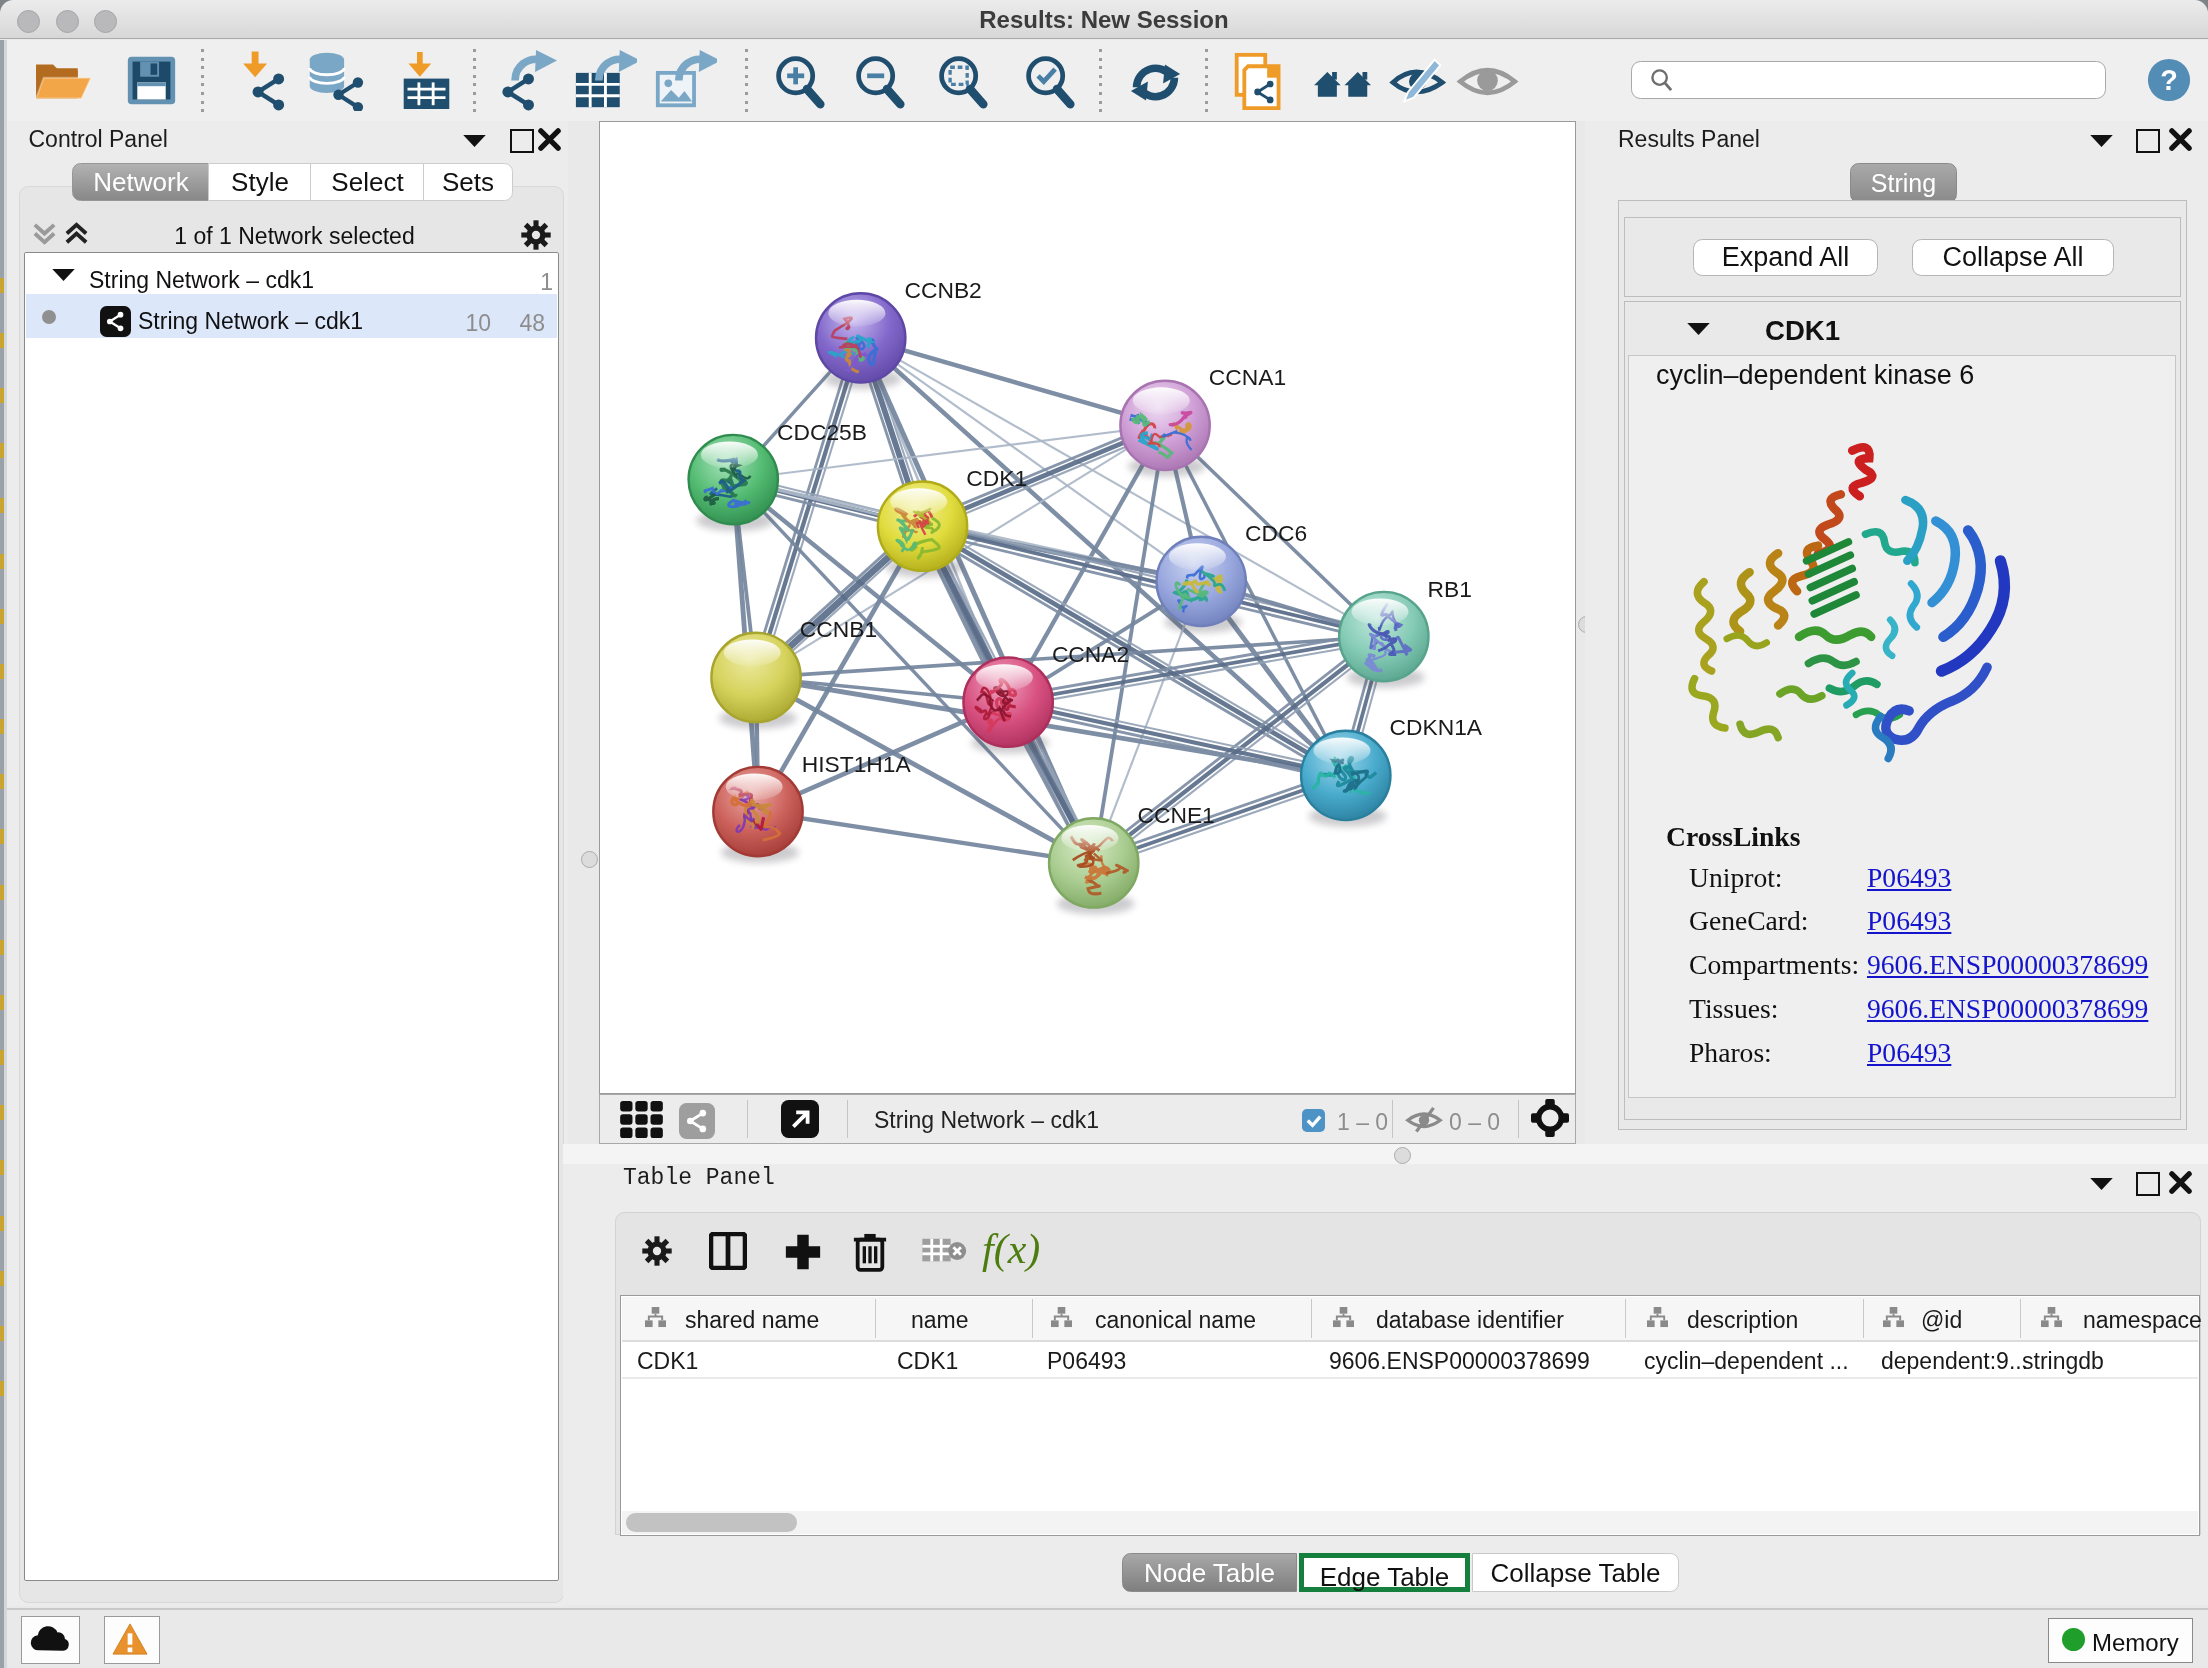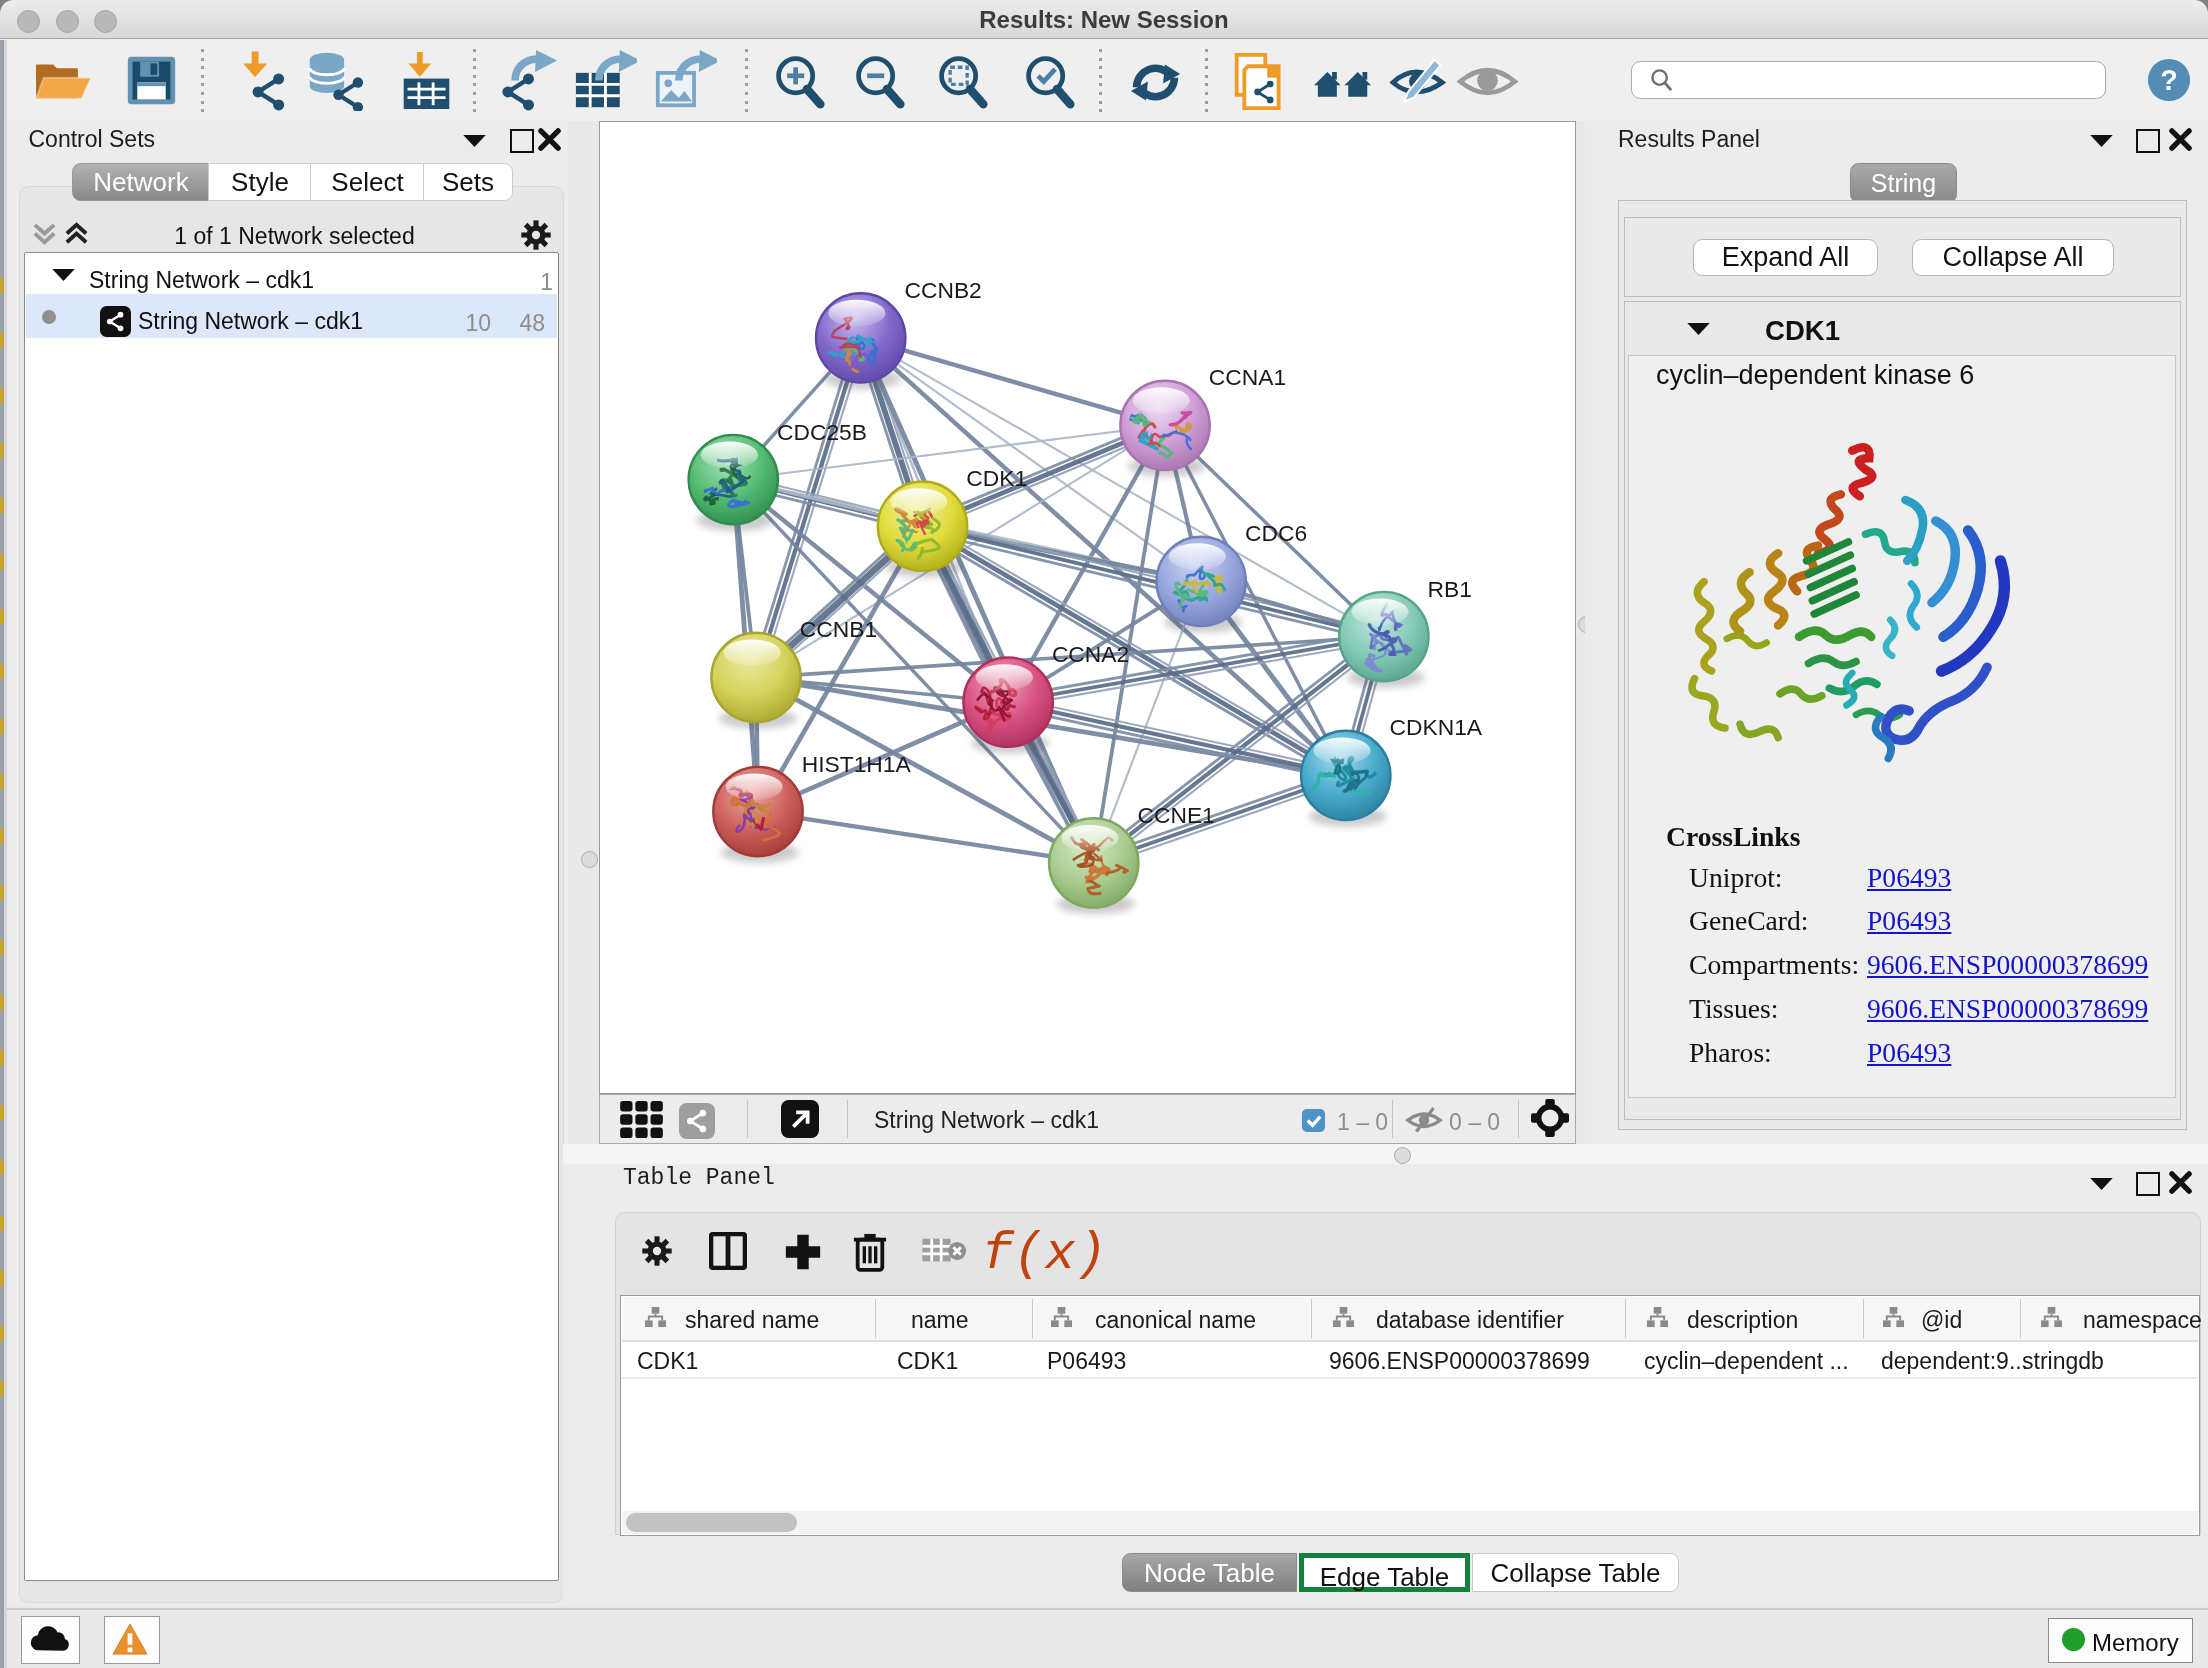--- a/index.html
+++ b/index.html
@@ -175,21 +175,21 @@
 <div class="abs" style="left:1631px;top:61px;width:473px;height:36px;background:#fff;border:1.9px solid #a9a9a9;border-radius:9.5px;"></div>
 <div class="ic" style="left:1650px;top:68px"><svg width="25" height="25" viewBox="0 0 26 26">
       <circle cx="10" cy="10" r="7.5" fill="none" stroke="#6e6e6e" stroke-width="2.5"></circle>
       <line x1="15" y1="15" x2="22" y2="23" stroke="#6e6e6e" stroke-width="3"></line>
     </svg></div>
 <div class="ic" style="left:2146px;top:57px"><svg width="46" height="46" viewBox="0 0 48 48">
       <circle cx="24" cy="24" r="22" fill="#538cb4"></circle>
       <text x="24" y="34" text-anchor="middle" font-family="Liberation Sans, sans-serif" font-size="30" font-weight="bold" fill="#fff">?</text>
     </svg></div>
 <div class="abs" style="left:0px;top:121px;width:568px;height:1485px;background:#ececec;"></div>
-<div class="abs" style="left:28.5px;top:126px;width:285px;height:28.5px;"><span class="paneltitle">Control Sets</span></div>
+<div class="abs" style="left:28.5px;top:126px;width:285px;height:28.5px;"><span class="paneltitle">Control Panel</span></div>
 <div class="ic" style="left:463px;top:133px"><svg width="23" height="15" viewBox="0 0 24 16">
       <path d="M0 2 h24 l-12 13 Z" fill="#111"></path>
     </svg></div>
 <div class="abs" style="left:510px;top:129px;width:20px;height:20px;border:2.9px solid #111;"></div>
 <div class="ic" style="left:538px;top:128px"><svg width="23" height="23" viewBox="0 0 24 24">
       <path d="M3 3 L21 21 M21 3 L3 21" stroke="#111" stroke-width="5.5" stroke-linecap="round"></path>
     </svg></div>
 <div class="abs" style="left:19px;top:186px;width:543px;height:1415px;background:#e6e6e6;border:1px solid #d8d8d8;border-radius:9.5px;"></div>
 <div class="abs" style="left:72px;top:163px;width:136px;height:36px;background:linear-gradient(#b2b2b2,#888888);color:#fff;border:1px solid #979797;border-radius:8.6px 0 0 8.6px;text-align:center;font-size:26px;line-height:36px;">Network</div>
 <div class="abs" style="left:208px;top:163px;width:102px;height:36px;background:#fff;color:#111;border:1px solid #cccccc;border-radius:0;text-align:center;font-size:26px;line-height:36px;">Style</div>
@@ -753,21 +753,21 @@
       <rect x="1" y="4" width="30" height="24" fill="#9e9e9e"></rect>
       <g stroke="#fff" stroke-width="3">
         <line x1="1" y1="12" x2="31" y2="12"></line>
         <line x1="1" y1="20" x2="31" y2="20"></line>
         <line x1="11" y1="4" x2="11" y2="28"></line>
         <line x1="21" y1="4" x2="21" y2="28"></line>
       </g>
       <circle cx="38" cy="17" r="9.5" fill="#8e8e8e"></circle>
       <path d="M34 13 l8 8 M42 13 l-8 8" stroke="#fff" stroke-width="3"></path>
     </svg></div>
-<div class="abs" style="left:982px;top:1225px;width:86px;height:49px;font-family:Liberation Mono, monospace;font-style:italic;font-size:52px;color:#c2410c;">f(x)</div>
+<div class="abs" style="left:982px;top:1225px;width:86px;height:49px;font-family:Liberation Serif, serif;font-style:italic;font-size:42px;color:#4d7c0f;">f(x)</div>
 <div class="abs" style="left:620px;top:1295px;width:1580px;height:241px;background:#fff;border:1.9px solid #9a9a9a;box-sizing:border-box;"></div>
 <div class="abs" style="left:622px;top:1297px;width:1576px;height:43px;background:#f6f6f6;border-bottom:1px solid #c0c0c0;"></div>
 <div class="abs" style="left:875px;top:1299px;width:1px;height:39px;background:#c9c9c9;"></div>
 <div class="abs" style="left:1032px;top:1299px;width:1px;height:39px;background:#c9c9c9;"></div>
 <div class="abs" style="left:1311px;top:1299px;width:1px;height:39px;background:#c9c9c9;"></div>
 <div class="abs" style="left:1625px;top:1299px;width:1px;height:39px;background:#c9c9c9;"></div>
 <div class="abs" style="left:1863px;top:1299px;width:1px;height:39px;background:#c9c9c9;"></div>
 <div class="abs" style="left:2020px;top:1299px;width:1px;height:39px;background:#c9c9c9;"></div>
 <div class="ic" style="left:645px;top:1307px"><svg width="21" height="21" viewBox="0 0 22 22">
       <g fill="#8a8a8a">

